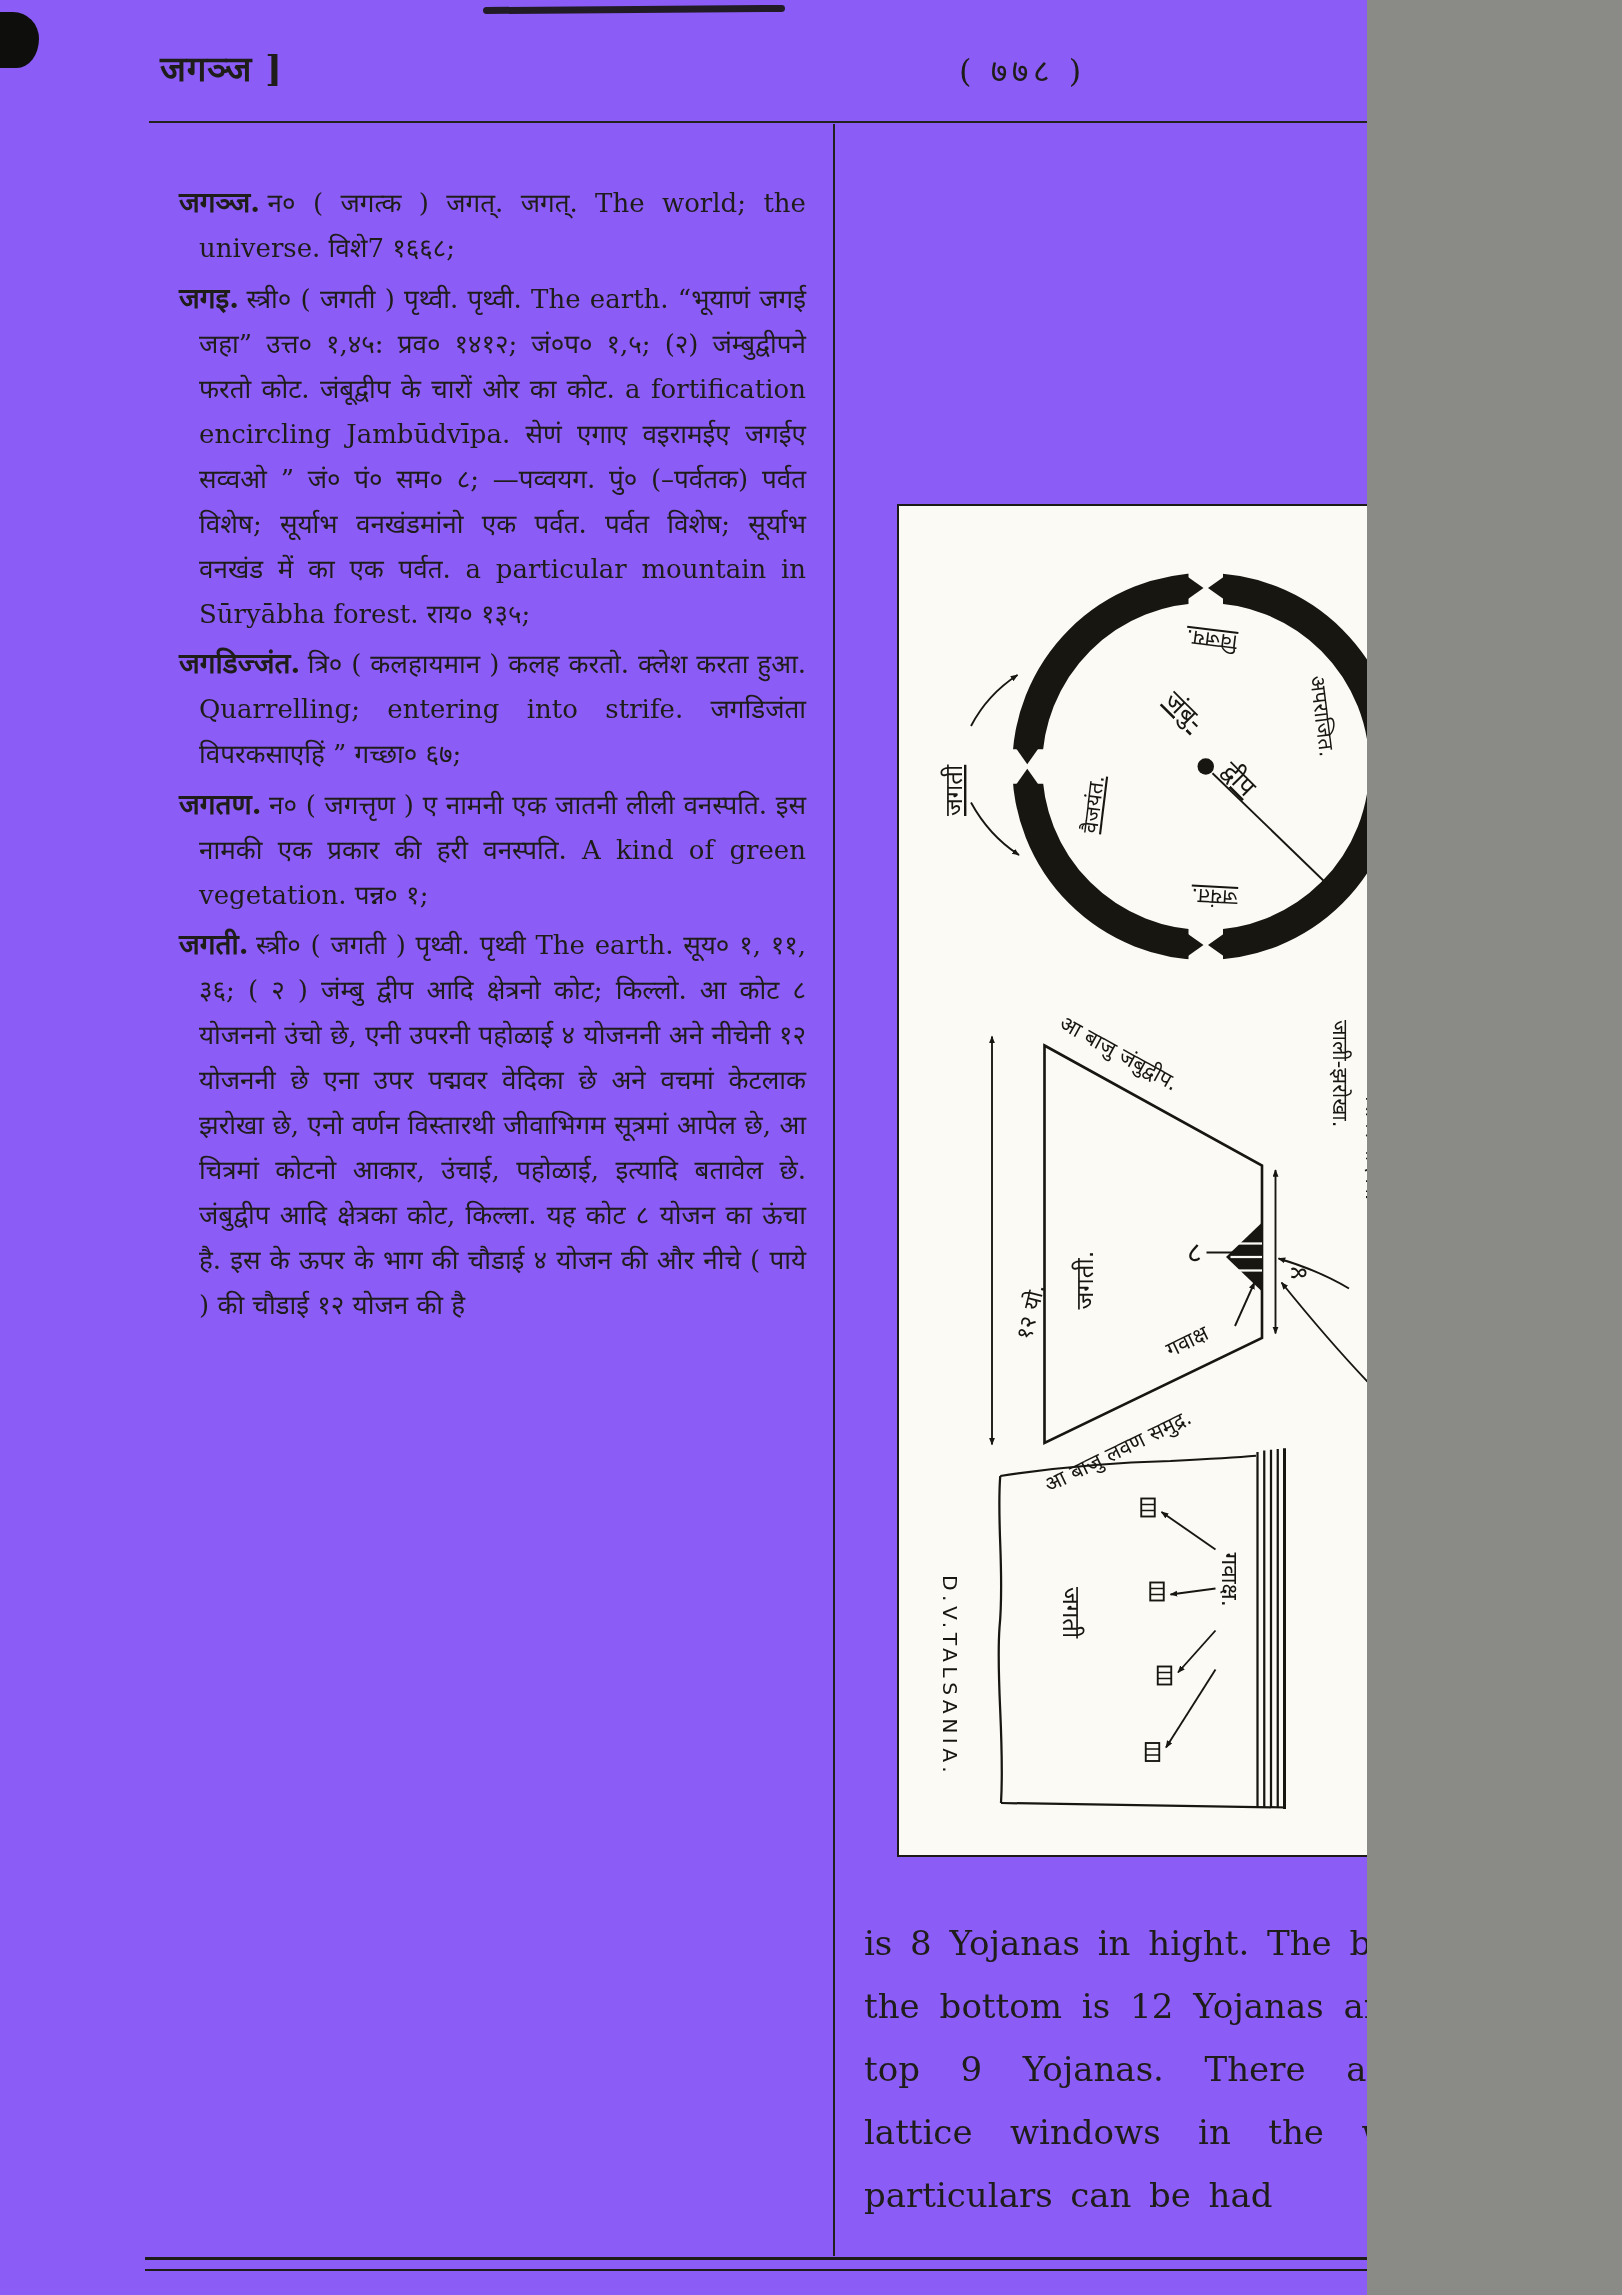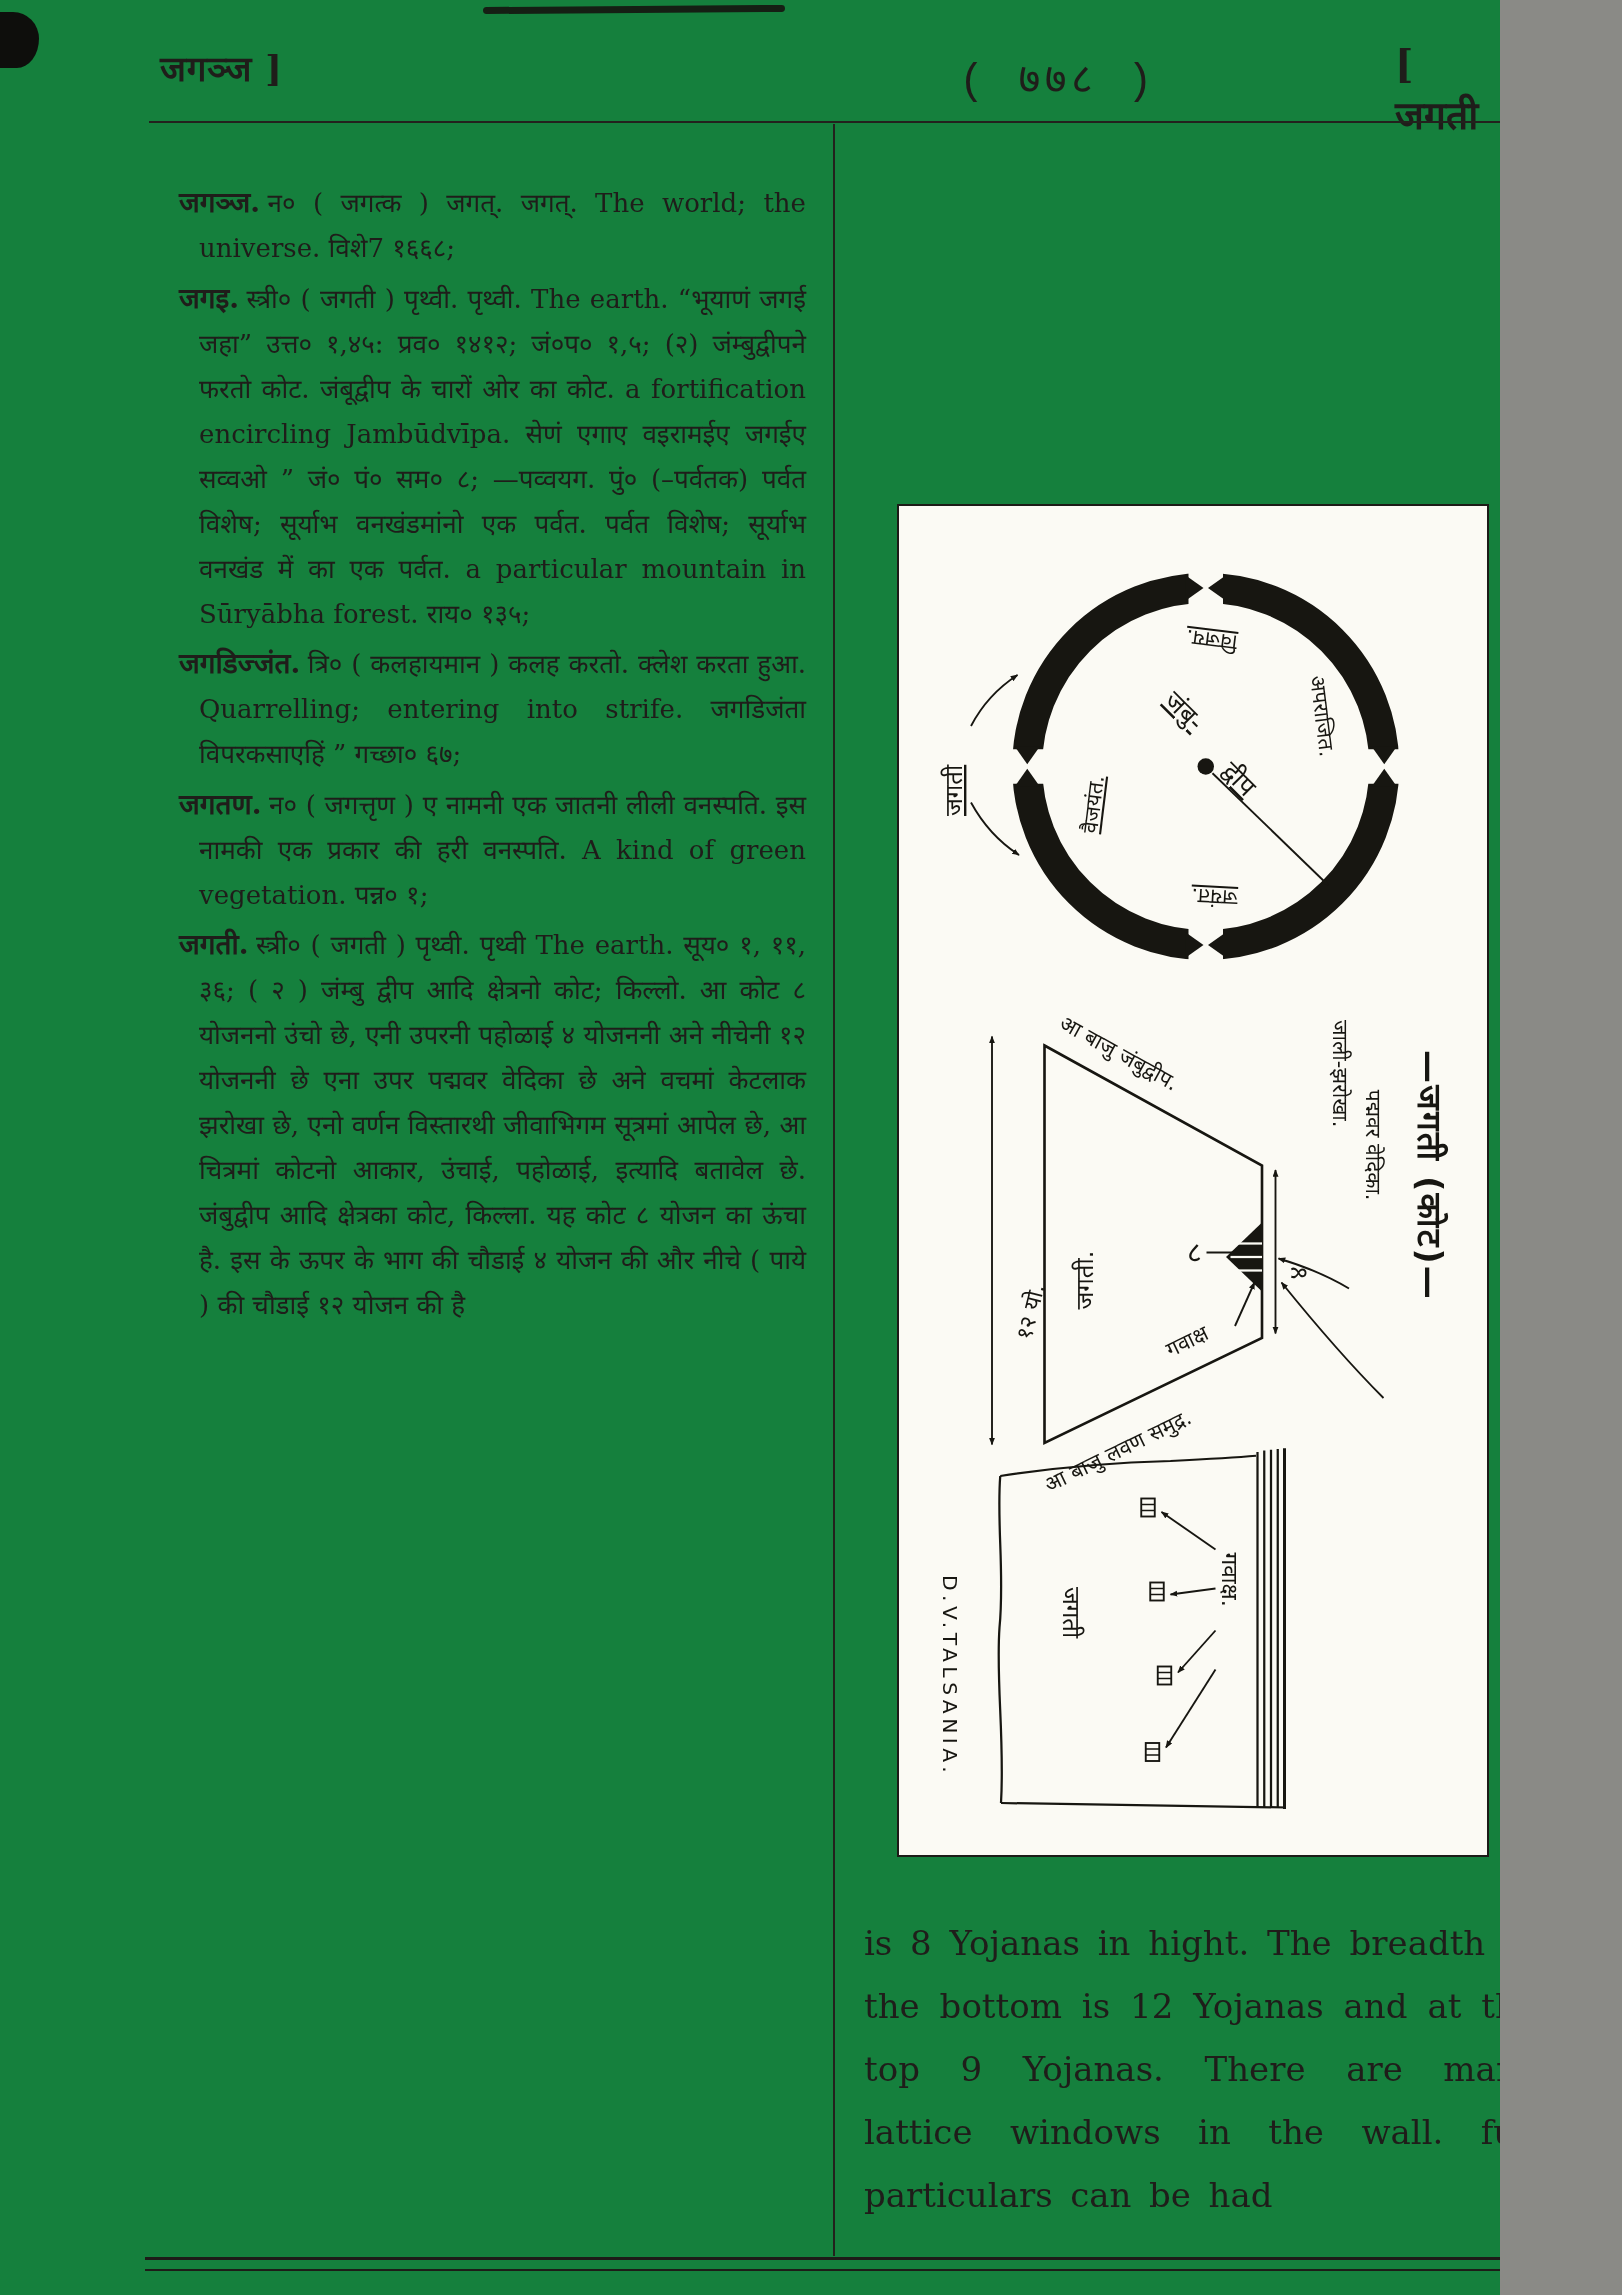--- a/index.html
+++ b/index.html
@@ -1,30 +1,30 @@
 <!DOCTYPE html>
 <html style="font-size:12px"><head>
 <meta charset="utf-8">
 <style>
   html,body{margin:0;padding:0;background:#8a8a86;}
   .page{
     position:relative;
-    width:1500px;height:2295px;
-    background:#15803d;
+    width:1367px;height:2295px;
+    background:#8b5cf6;
     font-family:"DejaVu Serif", serif;
     color:#1f1d1a;
     overflow:hidden;
   }
   .abs{position:absolute;}
   
   .artifact-corner{left:0;top:12px;width:39px;height:56px;background:#0e0e0c;border-radius:0 70% 60% 0 / 0 50% 55% 0;}
   .artifact-streak{left:483px;top:6px;width:302px;height:6.8px;background:#15140f;border-radius:3.8px;transform:rotate(-0.4deg);opacity:.9;}
   
   .hdr-left{left:160px;top:44px;font-size:35px;font-weight:bold;letter-spacing:0.8px;}
-  .hdr-center{left:959px;top:48px;font-size:42px;letter-spacing:4.5px;font-family:Liberation Mono, monospace;}
+  .hdr-center{left:959px;top:48px;font-size:32px;letter-spacing:4.5px;}
   .hdr-right{left:1395px;top:41px;font-size:39px;font-weight:bold;}
   .hdr-rule{left:149px;top:121px;width:1390px;height:2.3px;background:#23211d;}
   .col-divider{left:833px;top:124px;width:2.3px;height:2132px;background:#23211d;}
   
   .left-col{left:155px;top:180px;width:651px;}
   .entry{
     font-size:26px;line-height:45px;margin:0 0 4.5px 0;
     text-align:justify;padding-left:44px;text-indent:-44px;
   }
   .headword{font-size:28px;font-weight:bold;margin-right:7.5px;margin-left:24px;}

